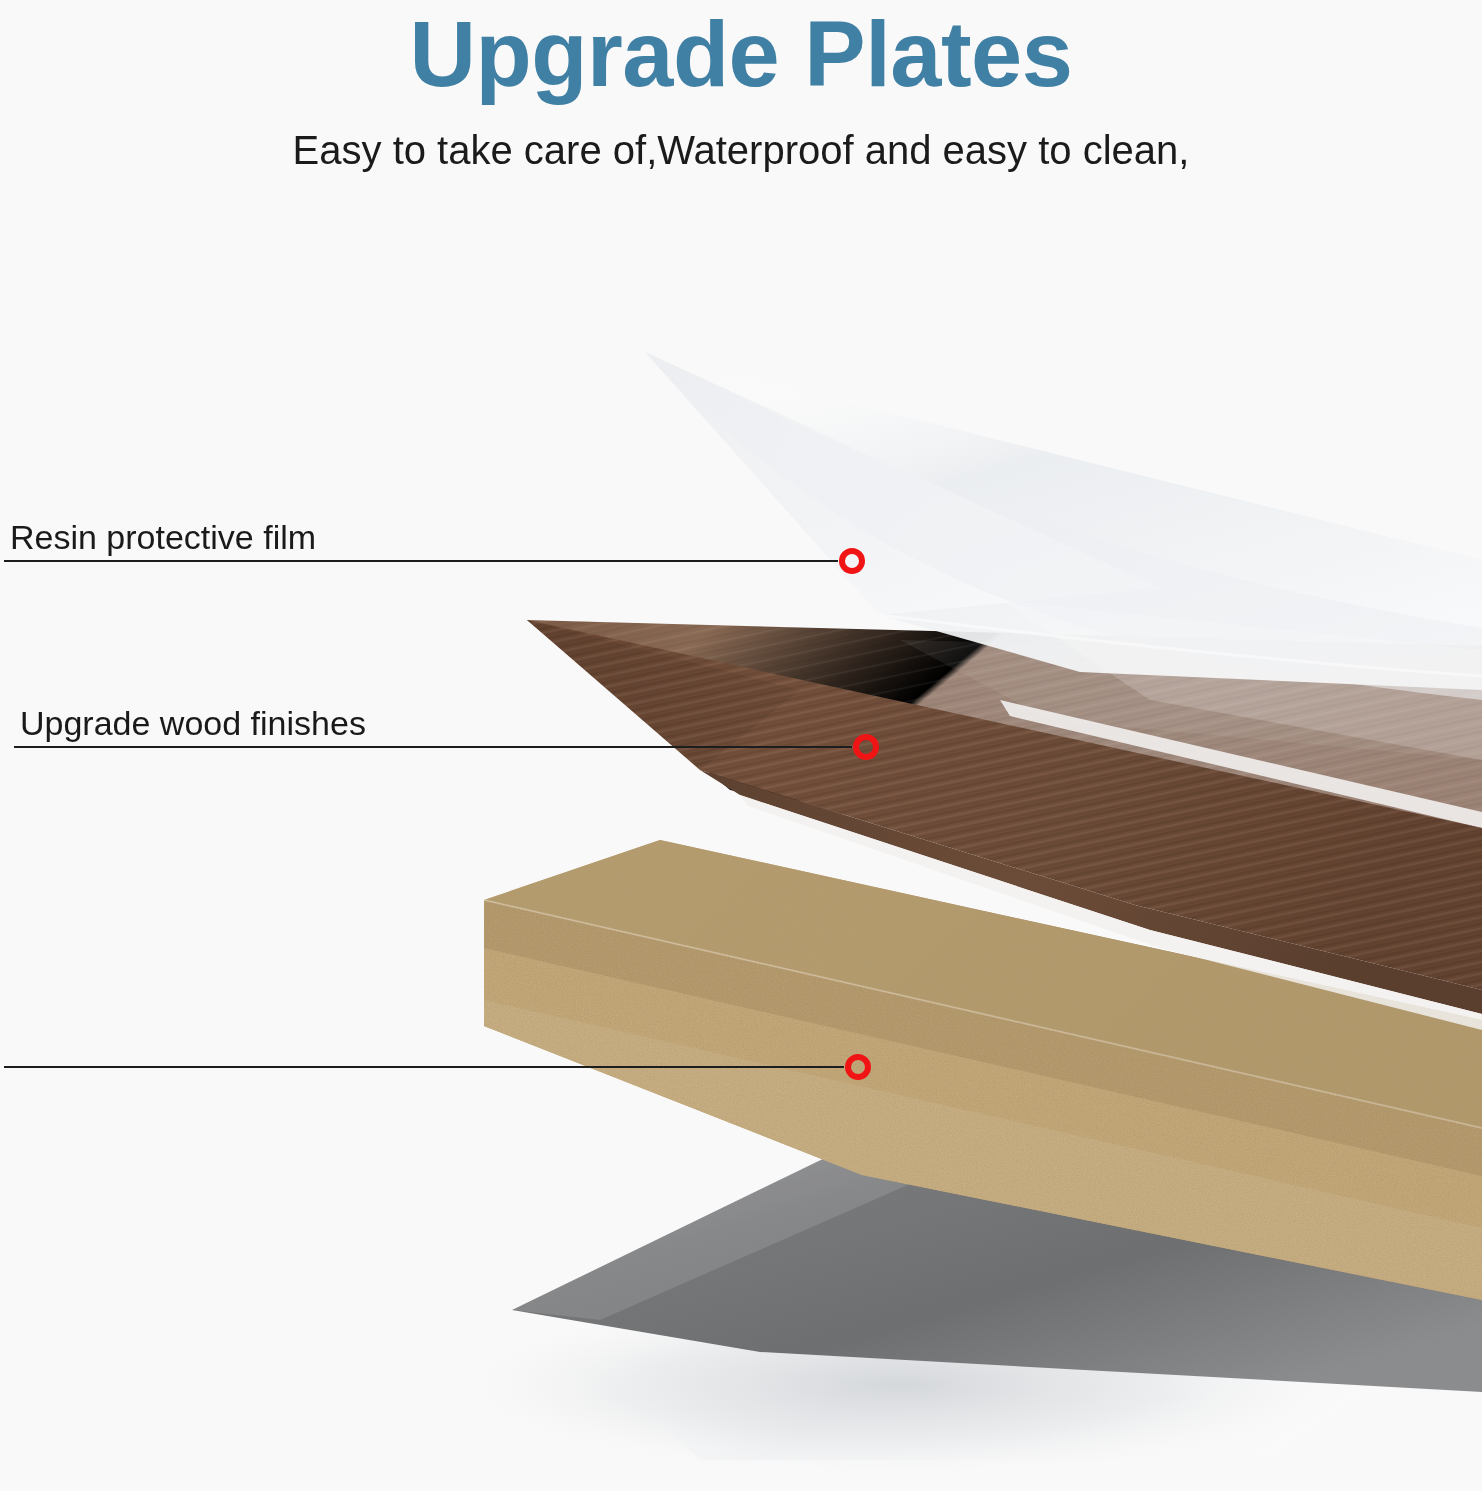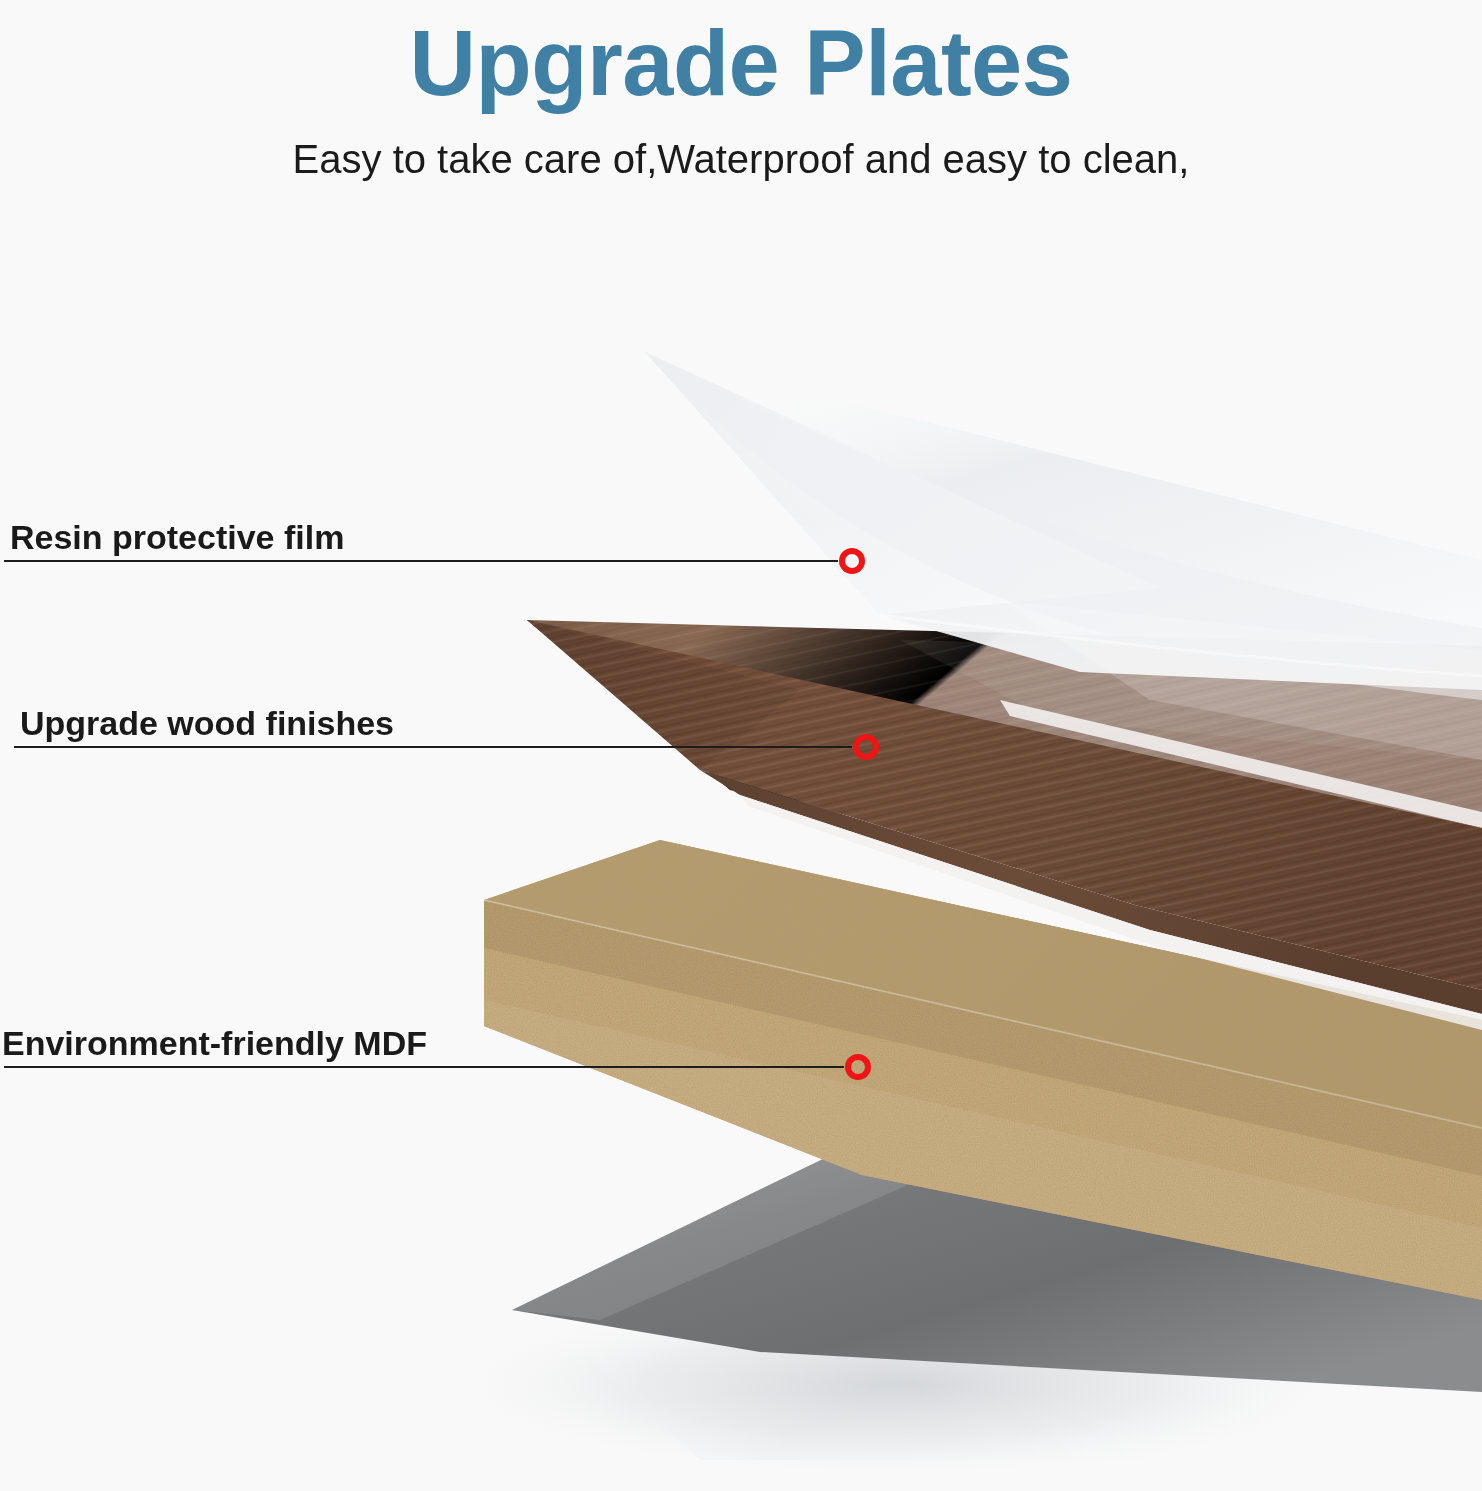--- a/index.html
+++ b/index.html
@@ -20,21 +20,21 @@
     position: relative;
     width: 1482px;
     height: 1491px;
     background: #f9f9f9;
     overflow: hidden;
   }
 
   
   .header {
     position: absolute;
-    top: 15px;
+    top: 6px;
     left: 0;
     width: 1482px;
     text-align: center;
     padding-top: 2px;
   }
 
   .title {
     font-size: 92px;
     font-weight: bold;
     color: #4080a4;
@@ -74,21 +74,21 @@
   .callout {
     position: absolute;
     left: 0;
   }
 
   .callout-label {
     position: absolute;
     left: 10px;
     bottom: 8px;
     font-size: 34px;
-    font-weight: 700;
+    font-weight: 400;
     color: #1a1a1a;
     white-space: nowrap;
     line-height: 1;
   }
 
   .callout-3 .callout-label {
     left: 2px;
   }
 
   .callout-line {
@@ -320,18 +320,17 @@
     <span class="callout-dot" style="left:839px;"></span>
   </div>
 
   <div class="callout callout-2" style="top:682px; height:66px; width:890px;margin-left:10px;">
     <span class="callout-label">Upgrade wood finishes</span>
     <span class="callout-line" style="width:838px;"></span>
     <span class="callout-dot" style="left:843px;"></span>
   </div>
 
   <div class="callout callout-3" style="top:1002px; height:66px; width:890px;">
-    <span class="callout-label">Environment-friendly MDF</span>
     <span class="callout-line" style="width:840px;"></span>
     <span class="callout-dot" style="left:845px;"></span>
   </div>
 
 </div>
 
 </body></html>

